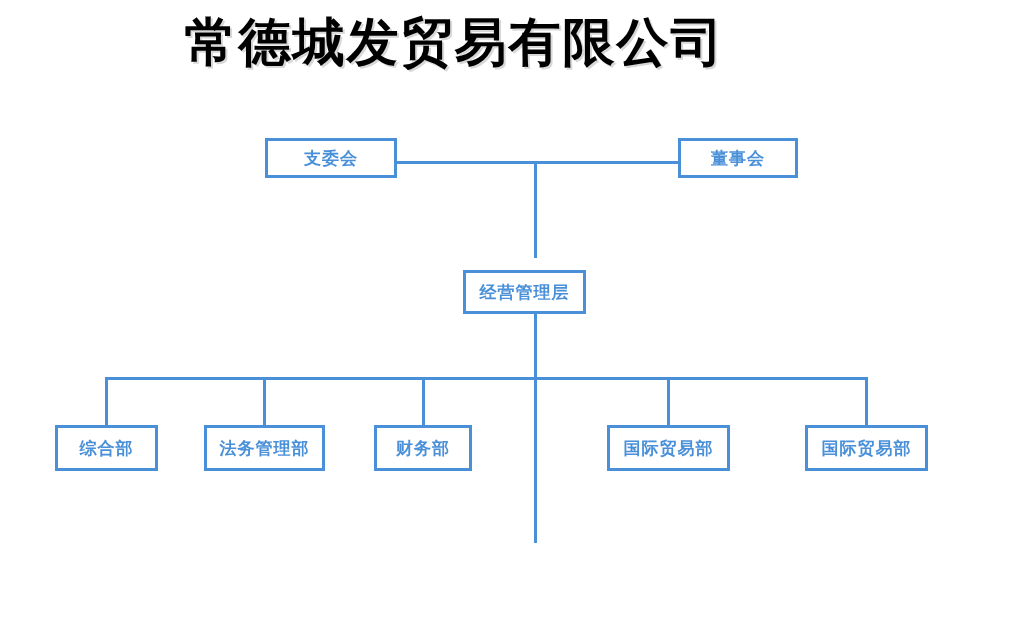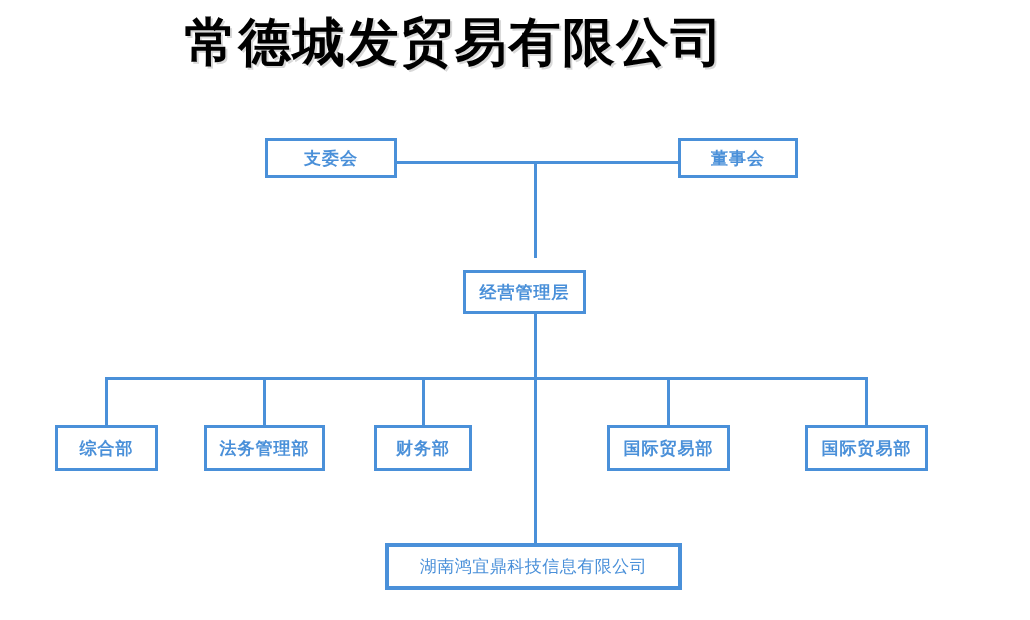--- a/index.html
+++ b/index.html
@@ -112,17 +112,14 @@
   </div>
 
   <div class="node" style="left:607px; top:425px; width:123px; height:46px;">
     <span>国际贸易部</span>
   </div>
 
   <div class="node" style="left:805px; top:425px; width:123px; height:46px;">
     <span>国际贸易部</span>
   </div>
 
-  <div class="node subsidiary" style="left:385px; top:543px; width:297px; height:47px;">
-    <span>湖南鸿宜鼎科技信息有限公司</span>
-  </div>
 
 </div>
 
 </body></html>

